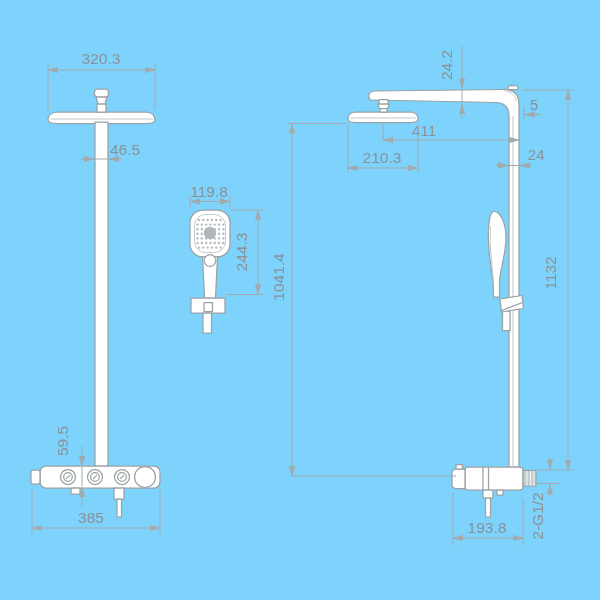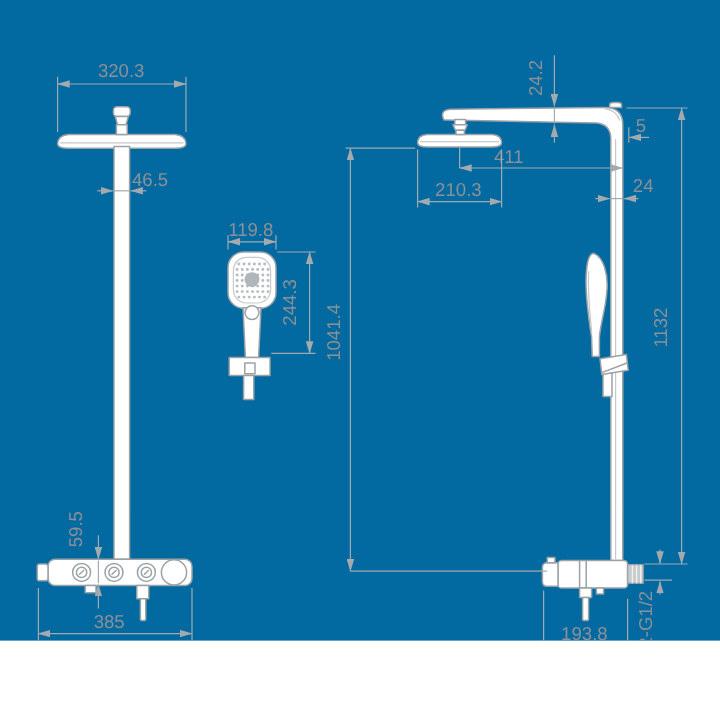--- a/index.html
+++ b/index.html
@@ -1,16 +1,16 @@
 <!DOCTYPE html>
 <html><head>
 <meta charset="utf-8">
 <style>
   html,body{margin:0;padding:0;background:#ffffff;}
-  #stage{width:600px;height:534px;position:relative;background:#0369a1;overflow:hidden;}
+  #stage{width:600px;height:600px;position:relative;background:#7dd3fc;overflow:hidden;}
   svg{display:block;}
   .ln{stroke:#9aa2a6;stroke-width:1.25;fill:none;stroke-linejoin:round;stroke-linecap:round;}
   .lnf{stroke:#9aa2a6;stroke-width:1.25;fill:#ffffff;stroke-linejoin:round;}
   .lt{stroke:#c3c9cc;stroke-width:1;fill:none;}
   .dim{stroke:#a2aaae;stroke-width:1;fill:none;}
   .dimtxt{fill:#8b9196;font-family:"Liberation Sans","DejaVu Sans",sans-serif;font-size:15.5px;}
   .dots{stroke:#b7bcbf;stroke-width:2.4;stroke-linecap:round;stroke-dasharray:0.1 4.2;fill:none;}
 </style>
 </head>
 <body>

